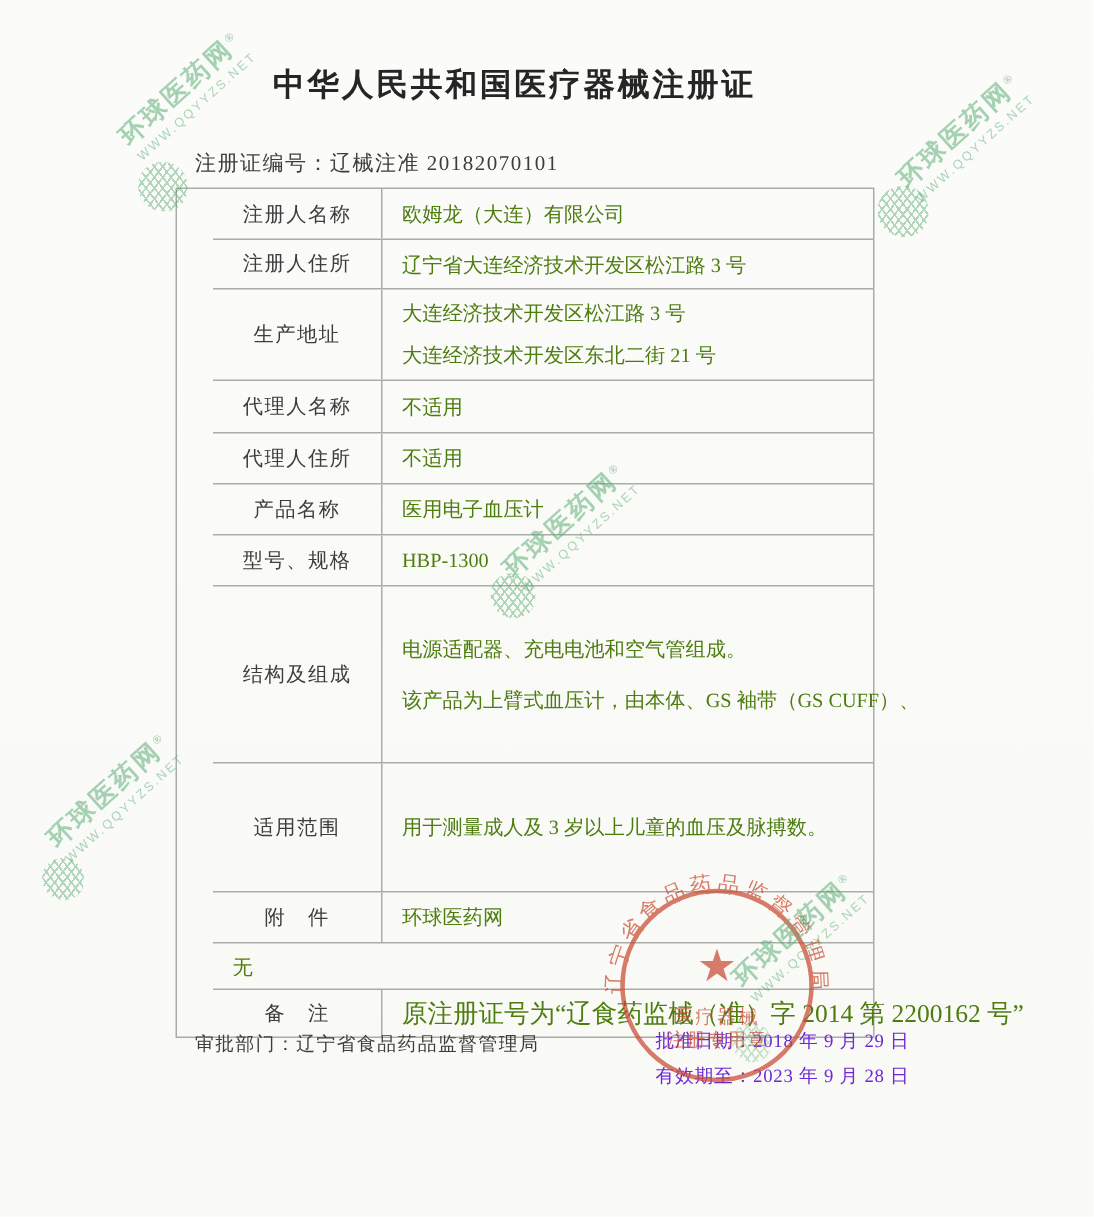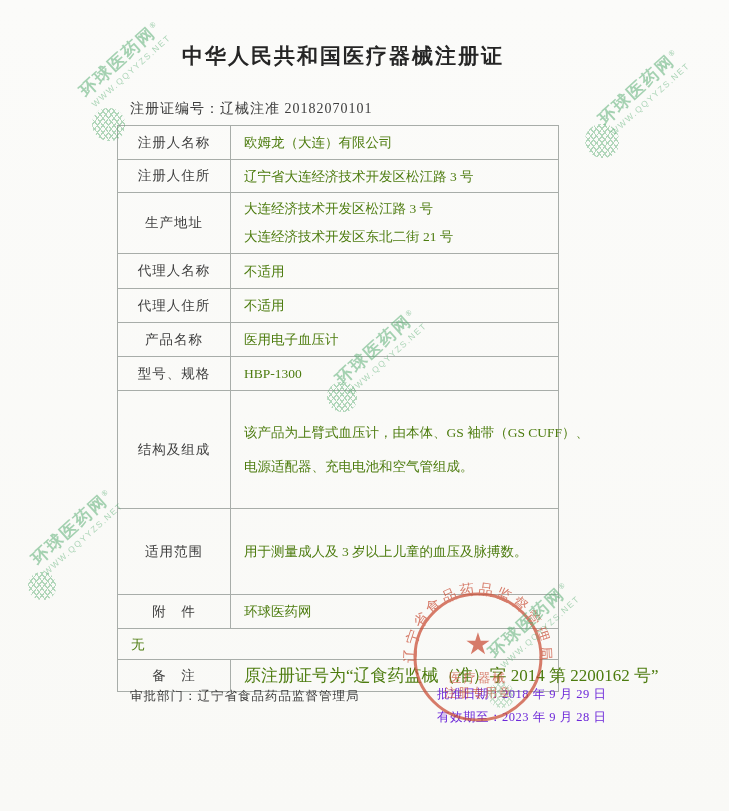--- a/index.html
+++ b/index.html
@@ -13,21 +13,21 @@
     position:absolute;top:42px;left:123px;width:440px;
     text-align:center;font-size:21px;font-weight:bold;
     letter-spacing:2px;color:#252525;
   }
   .regline{
     position:absolute;top:100px;left:130px;font-size:14px;
     letter-spacing:1px;color:#3d3d3d;white-space:nowrap;
   }
   .cert-table{
     position:absolute;top:125px;left:117px;width:440px;
-    border:1px solid #a8ada9;background:transparent;
+    border:1px solid #a8ada9;background:transparent;padding-left:24px;
   }
   .row{display:flex;border-bottom:1px solid #a8ada9;}
   .row:last-child{border-bottom:none;}
   .cell-label{
     width:112px;flex:0 0 112px;border-right:1px solid #a8ada9;
     display:flex;align-items:center;justify-content:center;
     font-size:13.5px;letter-spacing:1px;text-align:center;color:#3d3d3d;
   }
   .cell-value{
     flex:1;display:flex;flex-direction:column;justify-content:center;
@@ -119,22 +119,22 @@
   <div class="row" style="height:33px">
     <div class="cell-label">型号、规格</div>
     <div class="cell-value">
         <div class="line">HBP-1300</div>
       </div>
   </div>
 
   <div class="row" style="height:117px">
     <div class="cell-label">结构及组成</div>
     <div class="cell-value">
+      <div class="line" style="line-height:34px">电源适配器、充电电池和空气管组成。</div>
       <div class="line" style="line-height:34px">该产品为上臂式血压计，由本体、GS 袖带（GS CUFF）、</div>
-      <div class="line" style="line-height:34px">电源适配器、充电电池和空气管组成。</div>
     </div>
   </div>
 
   <div class="row" style="height:85px">
     <div class="cell-label">适用范围</div>
     <div class="cell-value">
         <div class="line">用于测量成人及 3 岁以上儿童的血压及脉搏数。</div>
       </div>
   </div>
 

